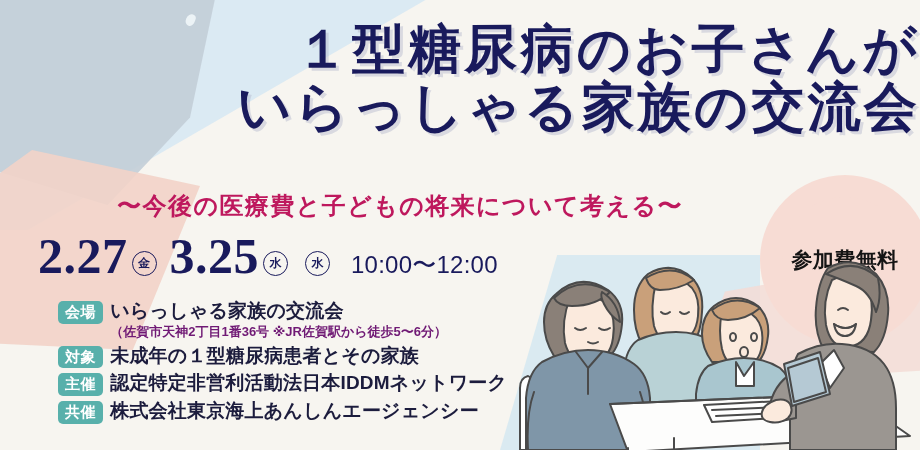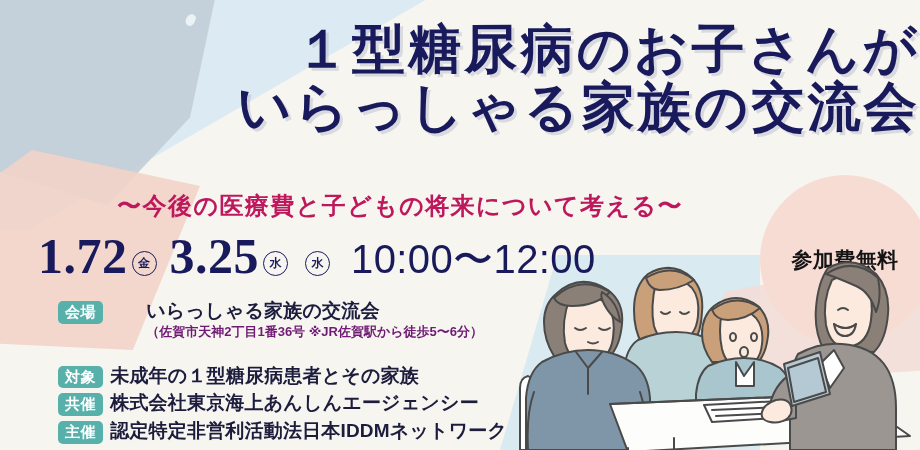--- a/index.html
+++ b/index.html
@@ -79,41 +79,41 @@
   }
   .dt{font-size:50px;font-weight:700;letter-spacing:.01em;line-height:1;}
   .dow{
     display:inline-flex;align-items:center;justify-content:center;
     width:23px;height:23px;border:1.6px solid #191a5c;border-radius:50%;
     font-family:"Liberation Sans","DejaVu Sans",sans-serif;
     font-size:12px;font-weight:700;line-height:1;
     margin:0 13px 0 4px;position:relative;top:-6px;
   }
   .time{
-    font-size:40px;font-weight:400;letter-spacing:.01em;
+    font-size:24px;font-weight:400;letter-spacing:.01em;
     margin-left:8px;line-height:1;
     font-family:"Liberation Sans","DejaVu Sans",sans-serif;
   }
 
   
   .info{position:absolute;left:58px;top:299px;width:520px;}
   .info-row{display:flex;align-items:flex-start;margin-bottom:2px;}
   .tag{
     flex:0 0 auto;
     background:#58b0ab;color:#ffffff;
     font-size:15px;font-weight:700;letter-spacing:.04em;
     padding:3px 7px 4px;border-radius:5px;line-height:1.05;
     margin-right:7px;margin-top:2px;
   }
   .info-text{color:#1c1c3d;font-size:19px;font-weight:700;line-height:1.25;letter-spacing:.01em;}
   .info-sub{
     color:#701a75;font-size:13px;font-weight:700;line-height:1.3;
     margin-top:1px;letter-spacing:0;
   }
-  .row-venue{margin-bottom:23px;gap:36px;}
+  .row-venue{margin-bottom:3px;}
   .row-tight{margin-bottom:3px;text-align:center;}
 
   
   .free-badge{
     position:absolute;left:782px;top:197px;width:126px;height:126px;
     border-radius:50%;background:#f7dcd4;
     display:flex;flex-direction:row;align-items:center;justify-content:center;
     color:#141414;font-weight:700;font-size:21px;line-height:1.28;letter-spacing:.02em;
   }
 
@@ -139,21 +139,21 @@
   <div class="content">
 
     <div class="title">
       <span class="t-line t-line1">１型糖尿病のお子さんが</span>
       <span class="t-line t-line2">いらっしゃる家族の交流会</span>
     </div>
 
     <div class="subtitle">〜今後の医療費と子どもの将来について考える〜</div>
 
     <div class="dateline">
-      <span class="dt">1.72</span>
+      <span class="dt">2.27</span>
       <span class="dow">金</span>
       <span class="dt">3.25</span>
       <span class="dow">水</span>
       <span class="dow">水</span>
       <span class="time">10:00〜12:00</span>
     </div>
 
     <div class="info">
 
       <div class="info-row row-venue">
@@ -163,27 +163,27 @@
           <div class="info-sub">（佐賀市天神2丁目1番36号 ※JR佐賀駅から徒歩5〜6分）</div>
         </span>
       </div>
 
       <div class="info-row row-tight">
         <span class="tag">対象</span>
         <span class="info-text">未成年の１型糖尿病患者とその家族</span>
       </div>
 
       <div class="info-row row-tight">
+        <span class="tag">主催</span>
+        <span class="info-text">認定特定非営利活動法日本IDDMネットワーク</span>
+      </div>
+
+      <div class="info-row row-tight">
         <span class="tag">共催</span>
         <span class="info-text">株式会社東京海上あんしんエージェンシー</span>
-      </div>
-
-      <div class="info-row row-tight">
-        <span class="tag">主催</span>
-        <span class="info-text">認定特定非営利活動法日本IDDMネットワーク</span>
       </div>
 
     </div>
 
     <div class="free-badge">
       <span>参加費</span>
       <span>無料</span>
     </div>
 
     <div class="illus">

